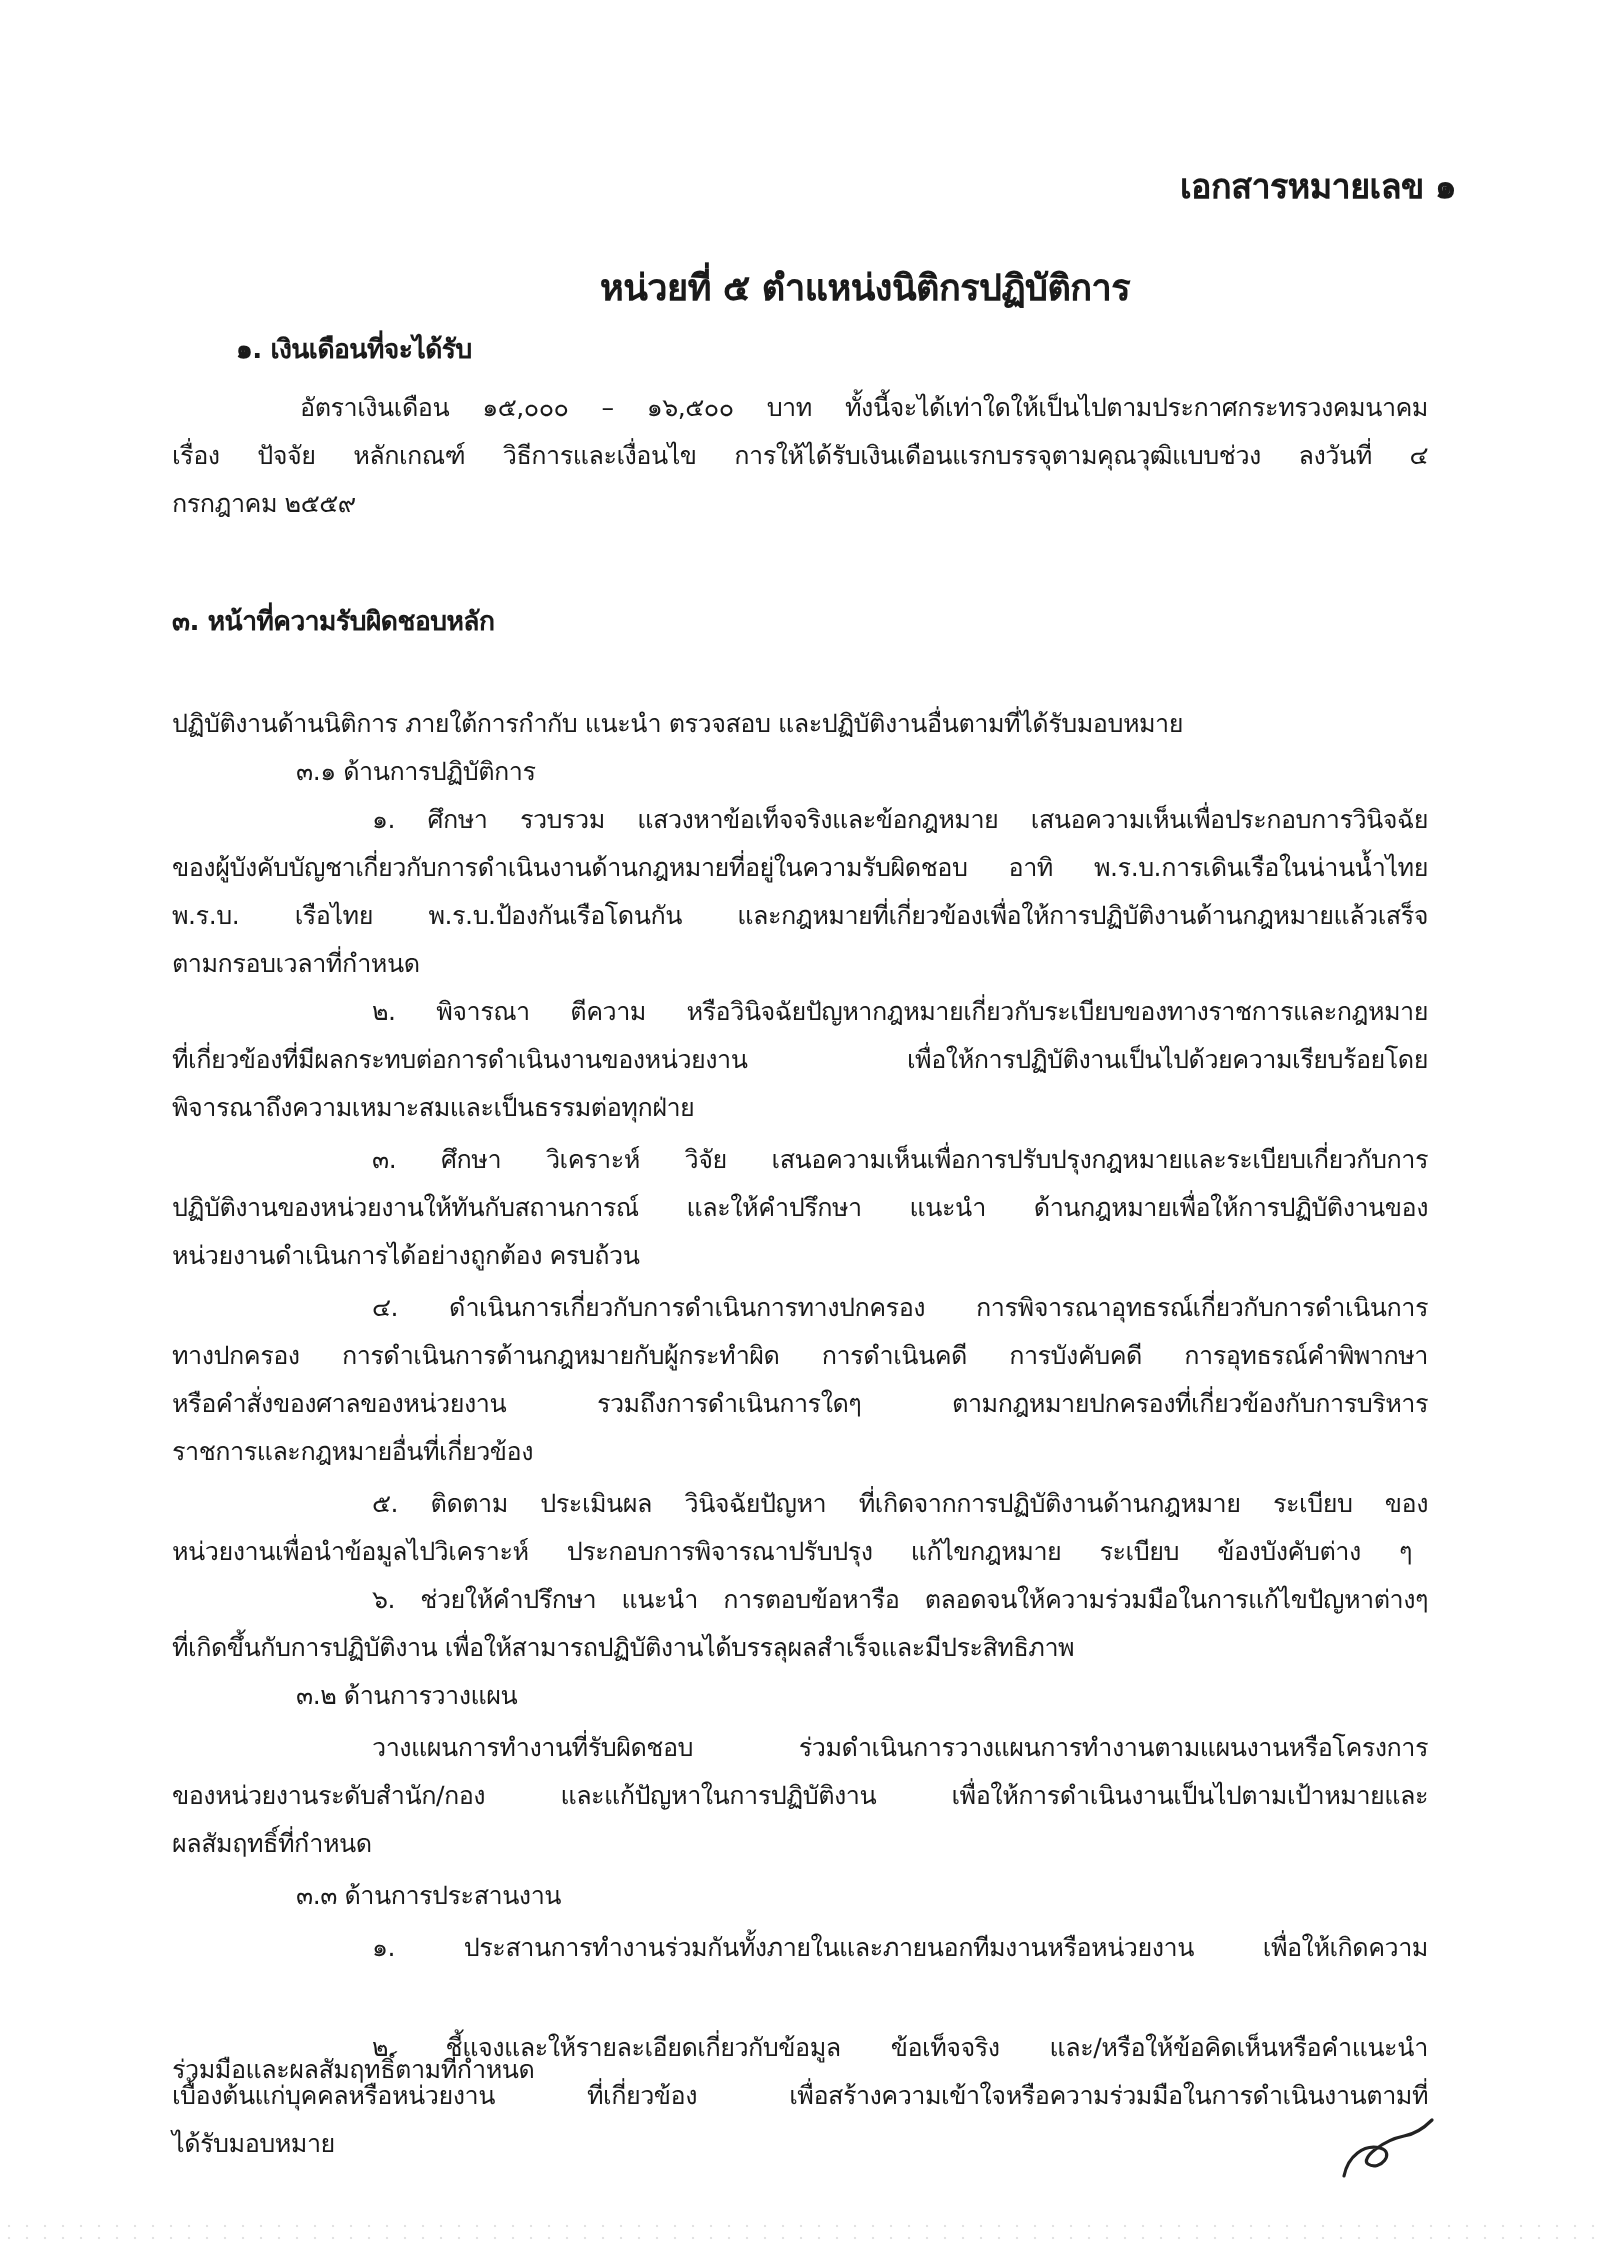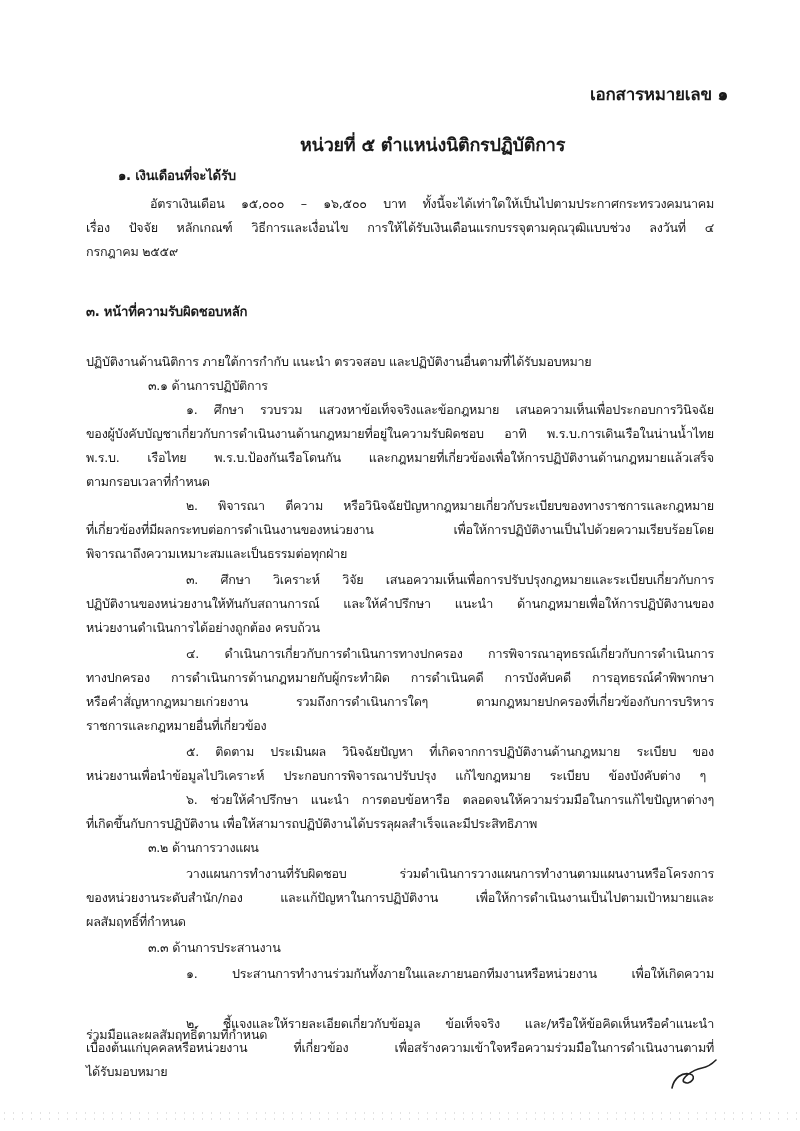--- a/index.html
+++ b/index.html
@@ -77,21 +77,21 @@
     </div>
   <div class="ln" style="left:86px; top:620px;">หน่วยงานดำเนินการได้อย่างถูกต้อง ครบถ้วน</div>
 
   <div class="ln" style="left:186px; top:646px; width:528px;">
       <span class="justify-line">๔. ดำเนินการเกี่ยวกับการดำเนินการทางปกครอง การพิจารณาอุทธรณ์เกี่ยวกับการดำเนินการ</span>
     </div>
   <div class="ln" style="left:86px; top:670px; width:628px;">
       <span class="justify-line">ทางปกครอง การดำเนินการด้านกฎหมายกับผู้กระทำผิด การดำเนินคดี การบังคับคดี การอุทธรณ์คำพิพากษา</span>
     </div>
   <div class="ln" style="left:86px; top:694px; width:628px;">
-      <span class="justify-line">หรือคำสั่ญหากฎหมายเก่วยงาน  รวมถึงการดำเนินการใดๆ ตามกฎหมายปกครองที่เกี่ยวข้องกับการบริหาร</span>
+      <span class="justify-line">หรือคำสั่งของศาลของหน่วยงาน  รวมถึงการดำเนินการใดๆ ตามกฎหมายปกครองที่เกี่ยวข้องกับการบริหาร</span>
     </div>
   <div class="ln" style="left:86px; top:718px;">ราชการและกฎหมายอื่นที่เกี่ยวข้อง</div>
 
   <div class="ln" style="left:186px; top:744px; width:528px;">
       <span class="justify-line">๕. ติดตาม ประเมินผล วินิจฉัยปัญหา  ที่เกิดจากการปฏิบัติงานด้านกฎหมาย ระเบียบ ของ</span>
     </div>
   <div class="ln" style="left:86px; top:768px; width:620px;">
       <span class="justify-line">หน่วยงานเพื่อนำข้อมูลไปวิเคราะห์ ประกอบการพิจารณาปรับปรุง แก้ไขกฎหมาย ระเบียบ ข้องบังคับต่าง ๆ</span>
     </div>
 

